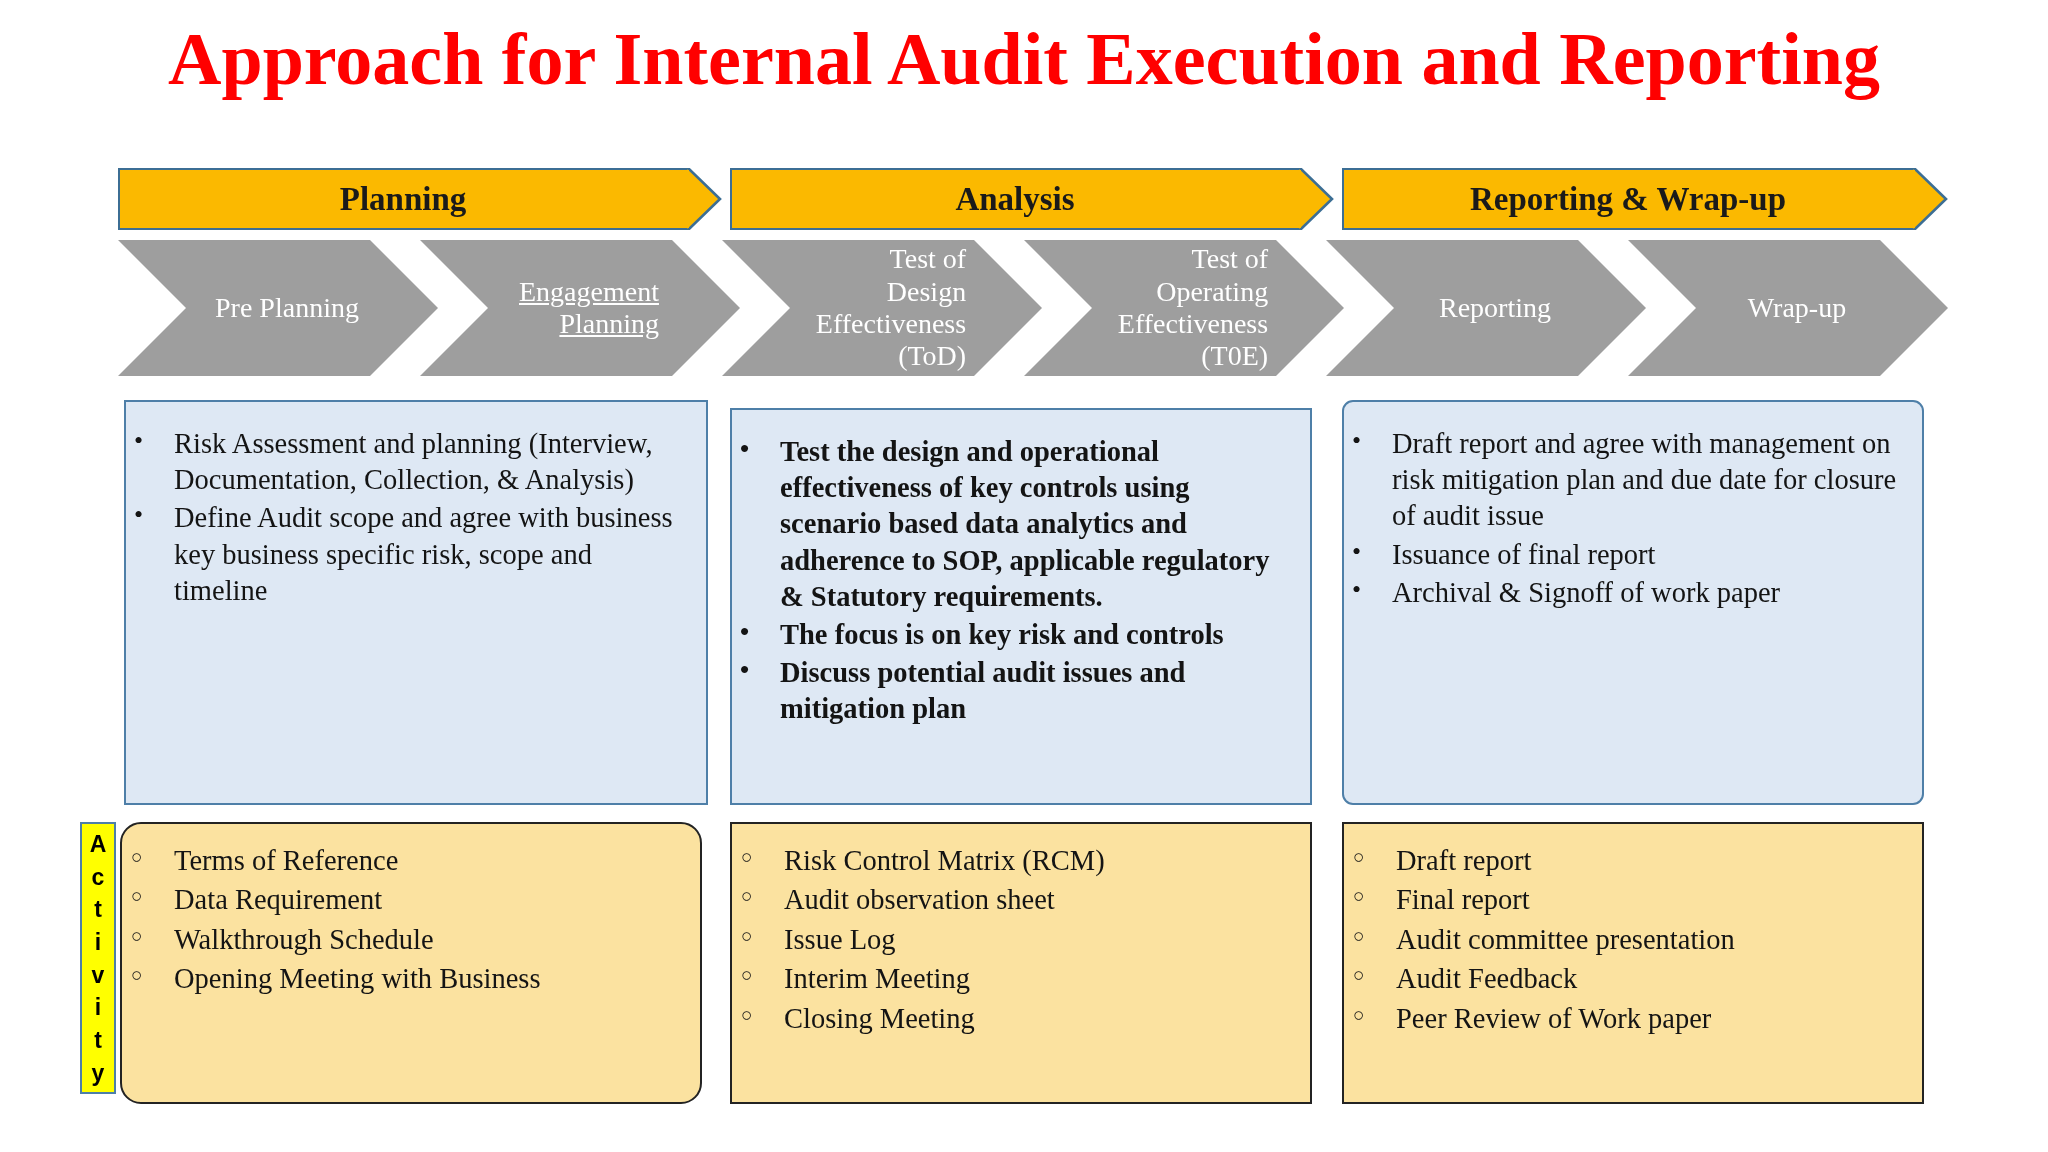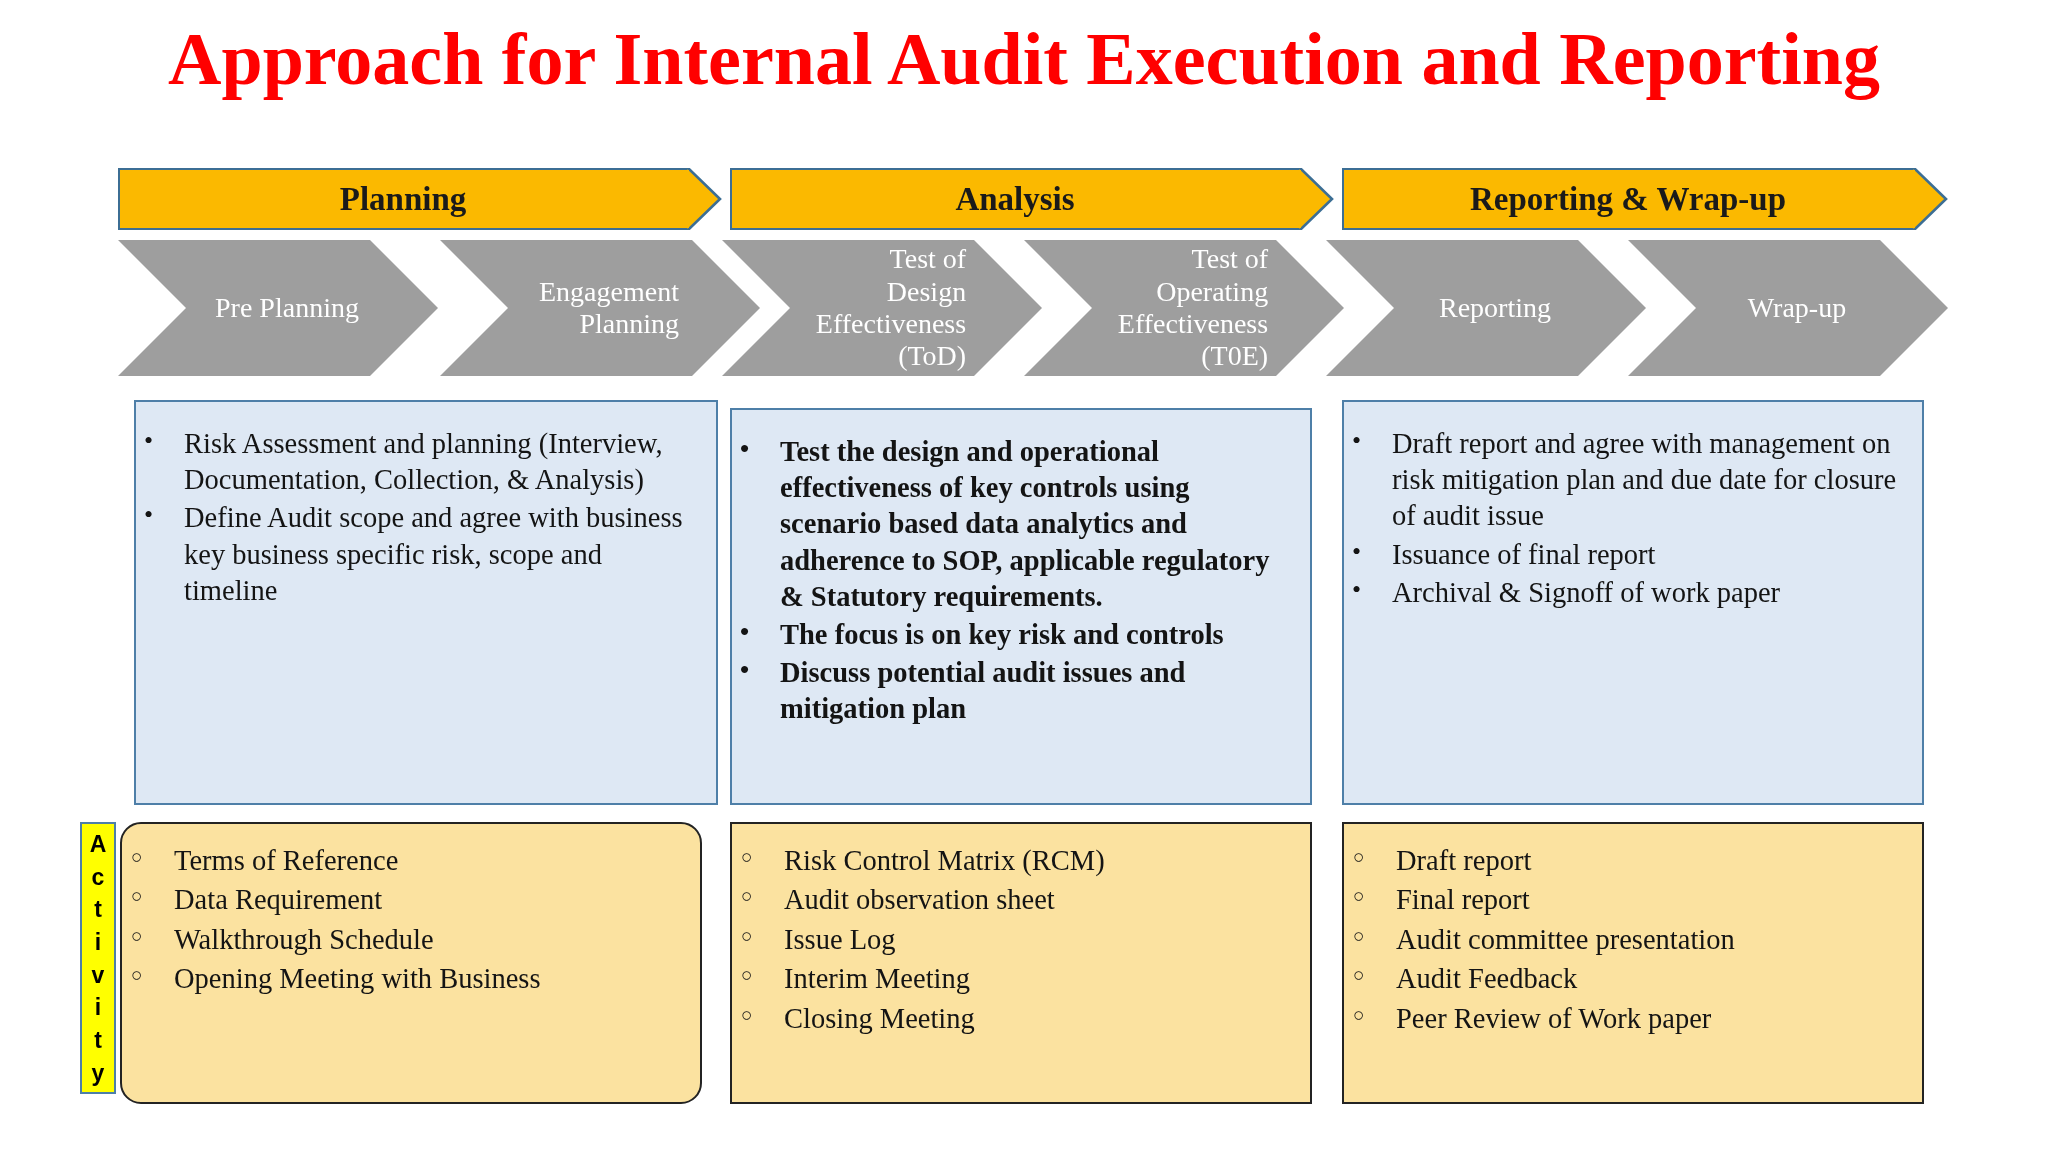--- a/index.html
+++ b/index.html
@@ -207,21 +207,21 @@
 
   <div class="step-row">
 
     <div class="step" style="left:118px; width:320px;">
       <svg class="step-shape" viewBox="0 0 320 136" preserveAspectRatio="none">
         <path d="M0,0 L252,0 L320,68 L252,136 L0,136 L68,68 Z" fill="#9E9E9E"></path>
       </svg>
       <span class="step-label">Pre Planning</span>
     </div>
 
-    <div class="step" style="left:440px; width:320px;">
+    <div class="step" style="left:420px; width:320px;text-decoration:underline;">
       <svg class="step-shape" viewBox="0 0 320 136" preserveAspectRatio="none">
         <path d="M0,0 L252,0 L320,68 L252,136 L0,136 L68,68 Z" fill="#9E9E9E"></path>
       </svg>
       <span class="step-label">Engagement
 Planning</span>
     </div>
 
     <div class="step" style="left:722px; width:320px;">
       <svg class="step-shape" viewBox="0 0 320 136" preserveAspectRatio="none">
         <path d="M0,0 L252,0 L320,68 L252,136 L0,136 L68,68 Z" fill="#9E9E9E"></path>
@@ -250,36 +250,36 @@
     </div>
 
     <div class="step" style="left:1628px; width:320px;">
       <svg class="step-shape" viewBox="0 0 320 136" preserveAspectRatio="none">
         <path d="M0,0 L252,0 L320,68 L252,136 L0,136 L68,68 Z" fill="#9E9E9E"></path>
       </svg>
       <span class="step-label">Wrap-up</span>
     </div>
   </div>
 
-  <div class="desc-box" style="left:134px; top:400px; width:584px; height:405px;">
+  <div class="desc-box" style="left:124px; top:400px; width:584px; height:405px;">
     <ul style="padding:24px 18px 0 0;">
       <li>Risk Assessment and planning (Interview, Documentation, Collection, &amp; Analysis)</li>
       <li>Define Audit scope and agree with business key business specific risk, scope and timeline</li>
     </ul>
   </div>
 
   <div class="desc-box" style="left:730px; top:408px; width:582px; height:397px;">
     <ul style="padding:24px 22px 0 0;font-weight:bold;">
       <li>Test the design and operational effectiveness of key controls using scenario based data analytics and adherence to SOP, applicable regulatory &amp; Statutory requirements.</li>
       <li>The focus is on key risk and controls</li>
       <li>Discuss potential audit issues and mitigation plan</li>
     </ul>
   </div>
 
-  <div class="desc-box" style="left:1342px; top:400px; width:582px; height:405px;">
+  <div class="desc-box" style="left:1342px; top:400px; width:582px; height:405px;border-radius:11px;">
     <ul style="padding:24px 18px 0 0;">
       <li>Draft report and agree with management on risk mitigation plan and due date for closure of audit issue</li>
       <li>Issuance of final report</li>
       <li>Archival &amp; Signoff of work paper</li>
     </ul>
   </div>
 
   <div id="activity-tab">
     <span class="ltr">A</span>
     <span class="ltr">c</span>

